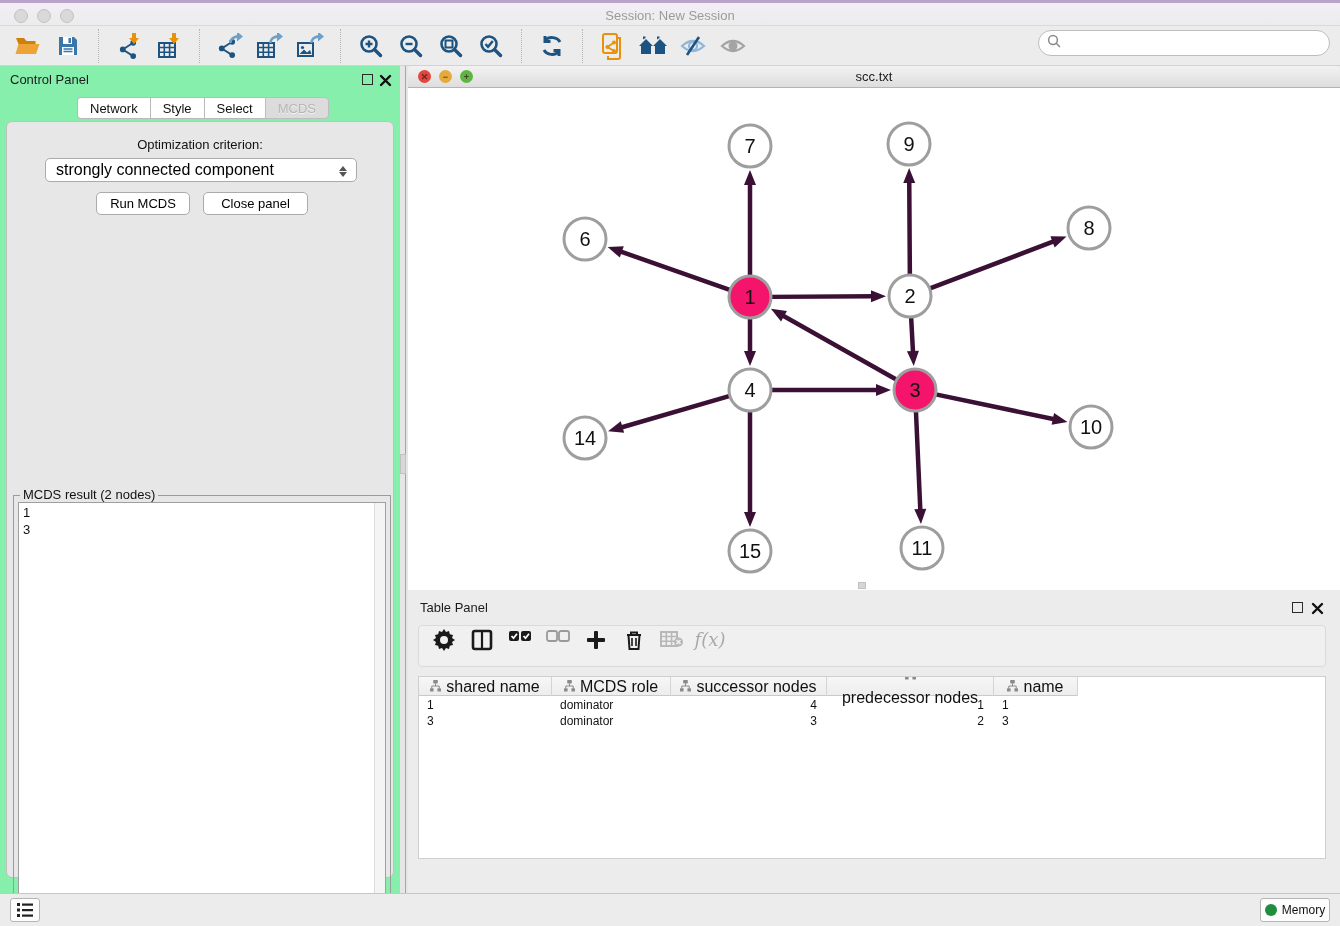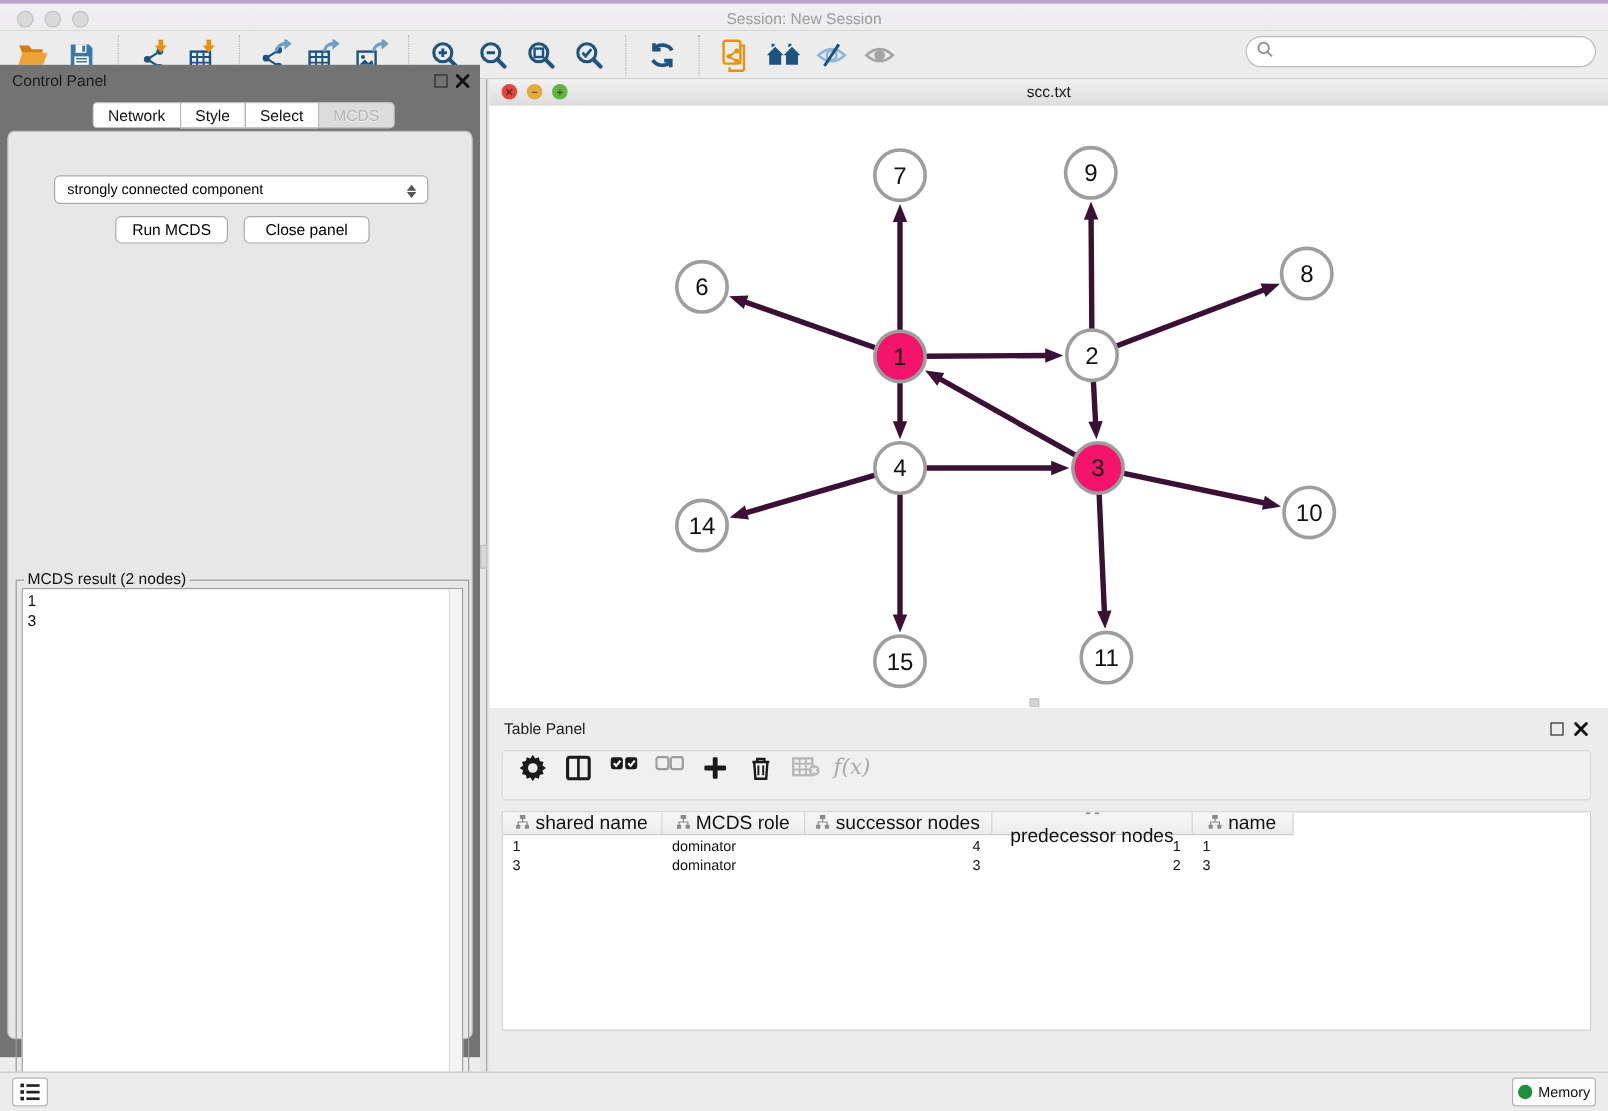--- a/index.html
+++ b/index.html
@@ -20,38 +20,38 @@
     border-bottom:1px solid #d2d2d2; display:flex; align-items:center; }
   .tb-group { display:flex; align-items:center; height:40px; padding:0 8px; }
   .tb-sep { width:1px; height:34px; border-left:1px dotted #b5b5b5; margin:0 2px; }
   .tb-btn { width:40px; height:34px; display:flex; align-items:center; justify-content:center; cursor:pointer; }
   .tb-btn svg { display:block; }
   .searchbox { position:absolute; right:10px; top:4px; width:292px; height:26px; background:#fff;
     border:1px solid #bdbdbd; border-radius:13px; display:flex; align-items:center; padding:0 8px; }
   .searchbox input { border:none; outline:none; flex:1; font-size:12px; margin-left:6px; background:transparent; }
 
   
-  .control-panel { position:absolute; left:0; top:54px; width:400px; height:827px; background:#737373; }
+  .control-panel { position:absolute; left:0; top:66px; width:400px; height:827px; background:#86efac; }
   .panel-header { position:absolute; left:0; top:4px; width:100%; height:20px; }
   .panel-title { position:absolute; left:10px; top:2px; font-size:13px; color:#1c1c1c; }
   .panel-float { position:absolute; width:11px; height:11px; border:1.5px solid #2a2a2a; top:4px; cursor:pointer; }
   .panel-close { position:absolute; width:13px; height:13px; top:3px; cursor:pointer; }
 
   .cp-tabs { position:absolute; left:77px; top:31px; height:22px; display:flex; }
   .seg-tab { font-size:13px; padding:3px 12px 0 12px; background:#fff; border:1px solid #b9b9b9;
     border-right:none; color:#111; cursor:pointer; height:22px; }
   .seg-tab:first-child { border-radius:4px 0 0 4px; }
   .seg-tab.last { border-right:1px solid #b9b9b9; border-radius:0 4px 4px 0; }
   .seg-tab.selected-gray { background:#dcdcdc; color:#b5b5b5; text-shadow:0 1px 0 #f4f4f4; border-color:#bdbdbd; }
 
   .cp-body { position:absolute; left:6px; top:55px; width:388px; height:757px; background:#e7e7e7;
     border:1px solid #bfbfbf; border-radius:6px; }
   .opt-label { position:absolute; left:0; width:100%; top:15px; text-align:center; font-size:13px; color:#111; }
   .criterion-select { position:absolute; left:38px; top:36px; width:312px; height:24px; background:#fff;
-    border:1px solid #ababab; border-radius:5px; font-size:12px; display:flex; align-items:center;
+    border:1px solid #ababab; border-radius:5px; font-size:16px; display:flex; align-items:center;
     padding-left:10px; cursor:pointer; }
   .stepper { position:absolute; right:7px; top:4px; width:12px; height:16px; display:flex; flex-direction:column;
     align-items:center; justify-content:center; gap:1px; }
   .stepper i { width:0; height:0; border-left:4px solid transparent; border-right:4px solid transparent; }
   .stepper .up { border-bottom:5px solid #555; }
   .stepper .dn { border-top:5px solid #555; }
   .cp-btn { position:absolute; top:70px; height:23px; background:#fff; border:1px solid #ababab;
     border-radius:5px; font-size:13px; text-align:center; cursor:pointer; font-family:"Liberation Sans",sans-serif; }
 
   .result-fieldset { position:absolute; left:6px; top:373px; width:378px; height:450px;
@@ -290,20 +290,21 @@
           </svg>
       </span>
     </div>
     <div class="cp-tabs" id="cp-tabs">
         <div class="seg-tab">Network</div>
         <div class="seg-tab">Style</div>
         <div class="seg-tab">Select</div>
         <div class="seg-tab last selected-gray">MCDS</div>
       </div>
     <div class="cp-body">
+      <div class="opt-label">Optimization criterion:</div>
       <div class="criterion-select">
         <span>strongly connected component</span>
         <span class="stepper">
             <i class="up"></i>
             <i class="dn"></i>
           </span>
       </div>
       <button class="cp-btn" style="left:89px; width:94px;">Run MCDS</button>
       <button class="cp-btn" style="left:196px; width:105px;">Close panel</button>
       <div class="result-fieldset">

